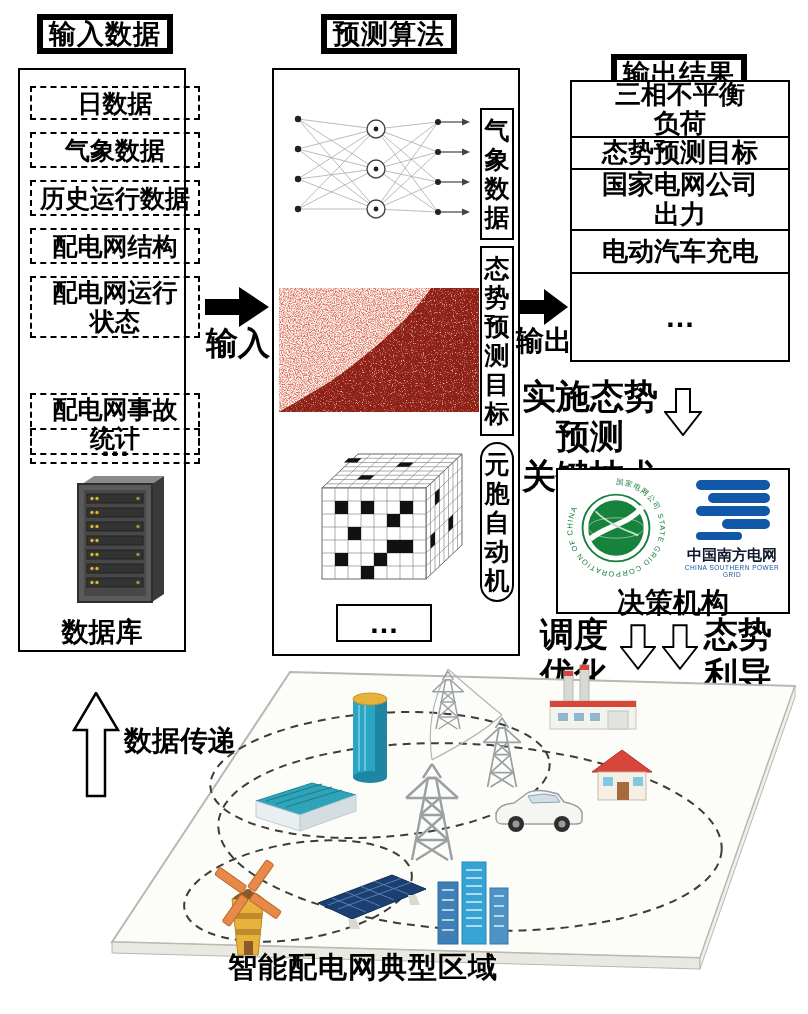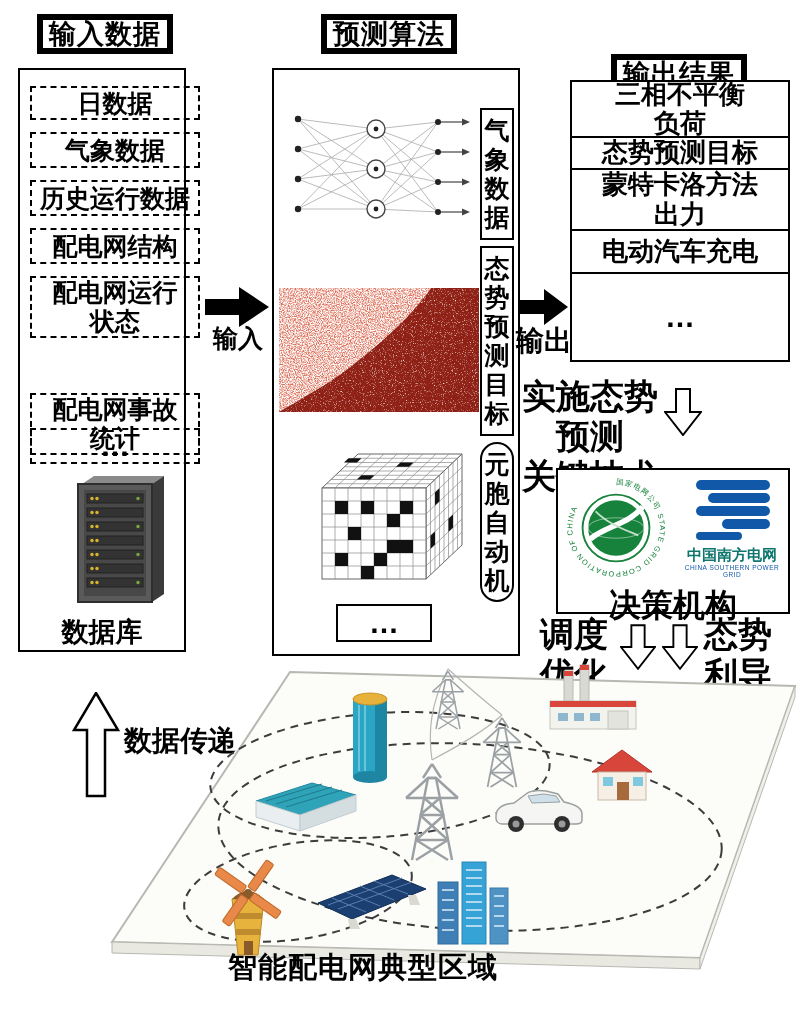--- a/index.html
+++ b/index.html
@@ -78,21 +78,21 @@
           <circle cx="78" cy="82.5" r="1.7"></circle>
           <circle cx="78" cy="110.5" r="1.7"></circle>
       </g>
     </svg>
     <div class="abs center" style="left:0;top:544px;width:100%;font-size:27px;font-weight:600;">数据库</div>
   </div>
 
   <svg class="abs" style="left:205px;top:284px;" width="66" height="46" viewBox="0 0 66 46">
     <polygon points="0,15 34,15 34,3 64,23 34,43 34,31 0,31" fill="#000"></polygon>
   </svg>
-  <div class="abs center" style="left:206px;top:322px;width:64px;font-size:25px;font-weight:600;">输入</div>
+  <div class="abs center" style="left:206px;top:322px;width:64px;font-size:32px;font-weight:600;">输入</div>
 
   <div class="panel" style="left:272px;top:68px;width:248px;height:588px;">
 
     <svg class="abs" style="left:6px;top:24px;" width="198" height="152" viewBox="0 0 198 152">
       <path d="M18,25L96,35M18,25L96,75M18,25L96,115M18,55L96,35M18,55L96,75M18,55L96,115M18,85L96,35M18,85L96,75M18,85L96,115M18,115L96,35M18,115L96,75M18,115L96,115" stroke="#aaa" stroke-width="0.8" fill="none"></path>
       <path d="M96,35L158,28M96,35L158,58M96,35L158,88M96,35L158,118M96,75L158,28M96,75L158,58M96,75L158,88M96,75L158,118M96,115L158,28M96,115L158,58M96,115L158,88M96,115L158,118" stroke="#aaa" stroke-width="0.8" fill="none"></path>
       <g fill="#222">
         <circle cx="18" cy="25" r="3.2"></circle>
           <circle cx="18" cy="55" r="3.2"></circle>
           <circle cx="18" cy="85" r="3.2"></circle>
@@ -186,21 +186,21 @@
 
   <svg class="abs" style="left:518px;top:286px;" width="52" height="42" viewBox="0 0 52 42">
     <polygon points="0,14 26,14 26,3 50,21 26,39 26,28 0,28" fill="#000"></polygon>
   </svg>
   <div class="abs center" style="left:514px;top:322px;width:60px;font-size:28px;font-weight:600;">输出</div>
 
   <div class="panel" style="left:570px;top:80px;width:220px;height:282px;display:flex;flex-direction:column;">
     <div class="orow rb" style="height:56px;">三相不平衡
 负荷</div>
     <div class="orow rb" style="height:32px;">态势预测目标</div>
-    <div class="orow rb" style="height:61px;">蒙特卡洛方法
+    <div class="orow rb" style="height:61px;">国家电网公司
 出力</div>
     <div class="orow rb" style="height:43px;">电动汽车充电</div>
     <div class="orow" style="flex:1;font-size:30px;font-weight:700;">…</div>
   </div>
 
   <div class="abs center pre biglabel" style="left:520px;top:376px;width:140px;">实施态势
 预测
 关键技术</div>
   <svg class="abs" style="left:664px;top:388px;" width="38" height="48" viewBox="0 0 38 48">
     <polygon points="12,1 26,1 26,24 37,24 19,47 1,24 12,24" fill="#fff" stroke="#000" stroke-width="2"></polygon>
@@ -222,23 +222,23 @@
     </svg>
     <svg class="abs" style="left:124px;top:10px;" width="100" height="62" viewBox="0 0 100 62">
       <g fill="#1258a8">
         <rect x="14" y="0" width="74" height="10" rx="5"></rect>
         <rect x="26" y="13" width="62" height="10" rx="5"></rect>
         <rect x="14" y="26" width="74" height="10" rx="5"></rect>
         <rect x="40" y="39" width="48" height="10" rx="5"></rect>
         <rect x="14" y="52" width="46" height="8" rx="4"></rect>
       </g>
     </svg>
-    <div class="abs center" style="left:118px;top:76px;width:112px;font-size:15px;font-weight:700;color:#0f766e;">中国南方电网</div>
+    <div class="abs center" style="left:118px;top:76px;width:112px;font-size:15px;font-weight:700;color:#0f172a;">中国南方电网</div>
     <div class="abs center" style="left:118px;top:94px;width:112px;font-size:6.5px;color:#1258a8;letter-spacing:0.5px;">CHINA SOUTHERN POWER GRID</div>
-    <div class="abs center" style="left:0;top:114px;width:100%;font-size:32px;font-weight:700;">决策机构</div>
+    <div class="abs center" style="left:0;top:114px;width:100%;font-size:28px;font-weight:700;">决策机构</div>
   </div>
 
   <div class="abs center pre biglabel" style="left:540px;top:614px;width:68px;">调度
 优化</div>
   <svg class="abs" style="left:620px;top:624px;" width="36" height="46" viewBox="0 0 38 48">
     <polygon points="12,1 26,1 26,24 37,24 19,47 1,24 12,24" fill="#fff" stroke="#000" stroke-width="2"></polygon>
   </svg>
   <svg class="abs" style="left:662px;top:624px;" width="36" height="46" viewBox="0 0 38 48">
     <polygon points="12,1 26,1 26,24 37,24 19,47 1,24 12,24" fill="#fff" stroke="#000" stroke-width="2"></polygon>
   </svg>

